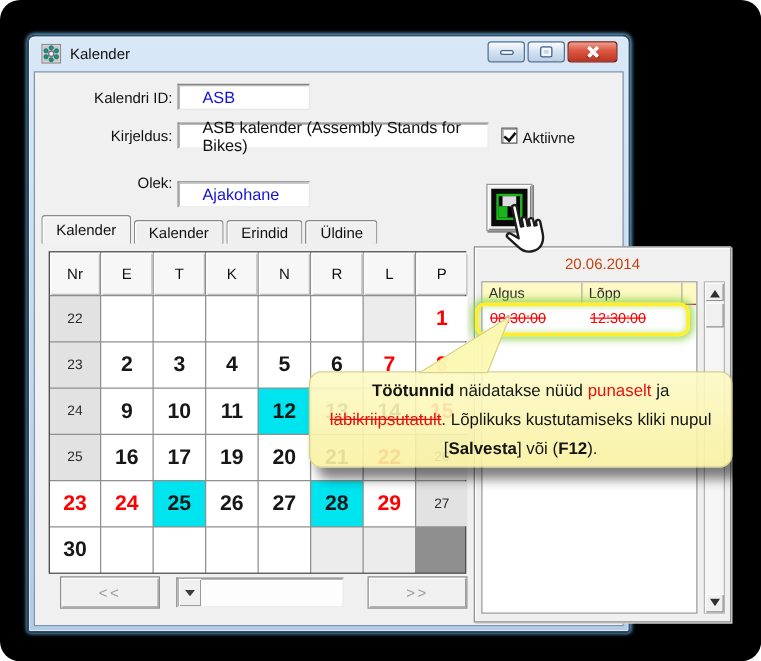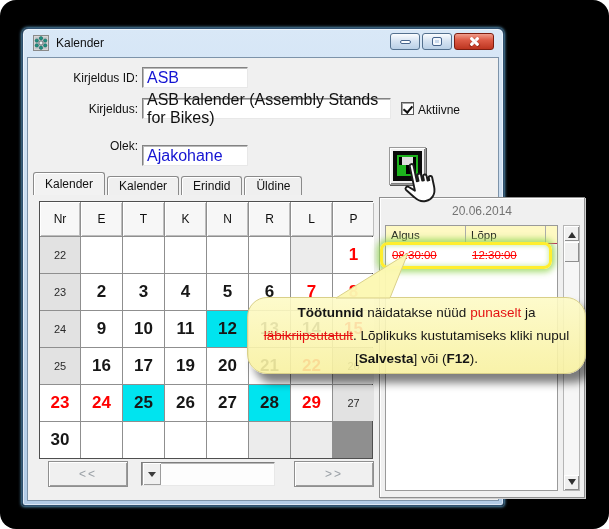--- a/index.html
+++ b/index.html
@@ -34,21 +34,21 @@
 
   .window-body { position:absolute; left:4px; top:28px; right:4px; bottom:4px;
                  background:#f0f0f0; border:1px solid #7d93a9; }
 
   
   .f-label { position:absolute; left:8px; width:102px; text-align:right;
              font-size:12px; color:#101010; }
   .input { position:absolute; background:#fff; border:1px solid #838383;
            border-bottom-color:#e8e8e8; border-right-color:#e8e8e8;
            box-shadow: inset 1px 1px 0 #b9b9b9;
-           font-size:16px; padding:0 4px; display:flex; align-items:center; color:#101010; }
+           font-size:13px; padding:0 19px; display:flex; align-items:center; color:#101010; }
   .blue { color:var(--value-blue); }
   .checkbox { position:absolute; width:13px; height:13px; background:#fff;
               border:1px solid #5a5a5a; box-shadow: inset 1px 1px 0 #a8a8a8; }
   .checkbox::after { content:""; position:absolute; left:3px; top:1px; width:4px; height:7px;
               border-right:2px solid #101010; border-bottom:2px solid #101010; transform:rotate(40deg); }
 
   
   .save-btn { position:absolute; left:361px; top:89px; width:37px; height:38px;
               background:#f1f1f1; border:1px solid #9a9a9a; padding:3px;
               box-shadow: inset 1px 1px 0 #ffffff, inset -1px -1px 0 #7e7e7e, 1px 1px 0 #555; }
@@ -102,21 +102,21 @@
                display:flex; align-items:center; justify-content:center; }
   .tri-down { width:0; height:0; border:4px solid transparent; border-top:5px solid #3c3c3c; margin-top:4px; }
   .tri-up-s { width:0; height:0; border:4px solid transparent; border-bottom:6px solid #303030; margin-bottom:2px; }
   .tri-down-s { width:0; height:0; border:4px solid transparent; border-top:6px solid #303030; margin-top:2px; }
 
   
   .day-panel { position:absolute; left:351px; top:139px; width:206px; height:301px;
                background:#f0f0f0; border:1px solid #8f8f8f;
                box-shadow: inset 1px 1px 0 #fff, 1px 1px 0 #cfcfcf; }
   .dp-date { position:absolute; top:6px; left:0; right:0; text-align:center;
-             font-size:12px; color:#737373; }
+             font-size:12px; color:#c2410c; }
   .dp-table { position:absolute; left:5px; top:27px; right:26px; bottom:6px;
               background:#fff; border:1px solid #9a9a9a; overflow:hidden; }
   .dp-head { display:flex; height:18px; background:#fef9c3; border-bottom:1px solid #be185d;text-align:right; }
   .dp-hcell { width:80px; border-right:1px solid #ababab; font-size:11.5px; color:#222;
               display:flex; align-items:center; padding-left:5px;
               box-shadow: inset 0 -1px 0 #d8d8d8; }
   .dp-hfill { flex:1; }
   .dp-row { display:flex; height:22px; align-items:center; }
   .dp-cell { width:80px; padding-left:6px; font-size:11.5px;
              color:var(--holiday-red); text-decoration:line-through; }
@@ -129,21 +129,21 @@
   .sb-thumb { position:absolute; left:0; top:16px; width:15px; height:20px; background:#f0f0f0;
               box-shadow: inset 1px 1px 0 #fff, inset -1px -1px 0 #8e8e8e; }
 
   
   .time-highlight { position:absolute; left:380px; top:242px; width:172px; height:27px;
                     border:3px solid var(--highlight-yellow); border-radius:8px;
                     box-shadow: 0 0 6px 3px rgba(150,215,90,.85), inset 0 0 4px 1px rgba(150,215,90,.45);
                     z-index:6; }
   .callout { position:absolute; left:247px; top:297px; width:339px; height:77px;
              background:linear-gradient(rgba(253,250,198,.90), rgba(248,241,160,.90));
-             border:1px solid #d9d089; border-radius:20px;
+             border:1px solid #d9d089; border-radius:10px;
              box-shadow: 7px 9px 9px rgba(0,0,0,.5);
              z-index:7; display:flex; align-items:center; justify-content:center;
              text-align:center; font-size:13.5px; line-height:23px; color:#151515; padding:2px 9px; }
   .callout-tail { position:absolute; left:330px; top:251px; width:86px; height:48px; z-index:8; }
   .seg-bold { font-weight:bold; }
   .seg-red { color:#e51212; }
   .seg-strike { text-decoration:line-through; }
 </style>
 </head>
 <body>
@@ -174,21 +174,21 @@
             <span class="glyph-max"></span>
           </div>
         <div class="win-btn close">
             <span class="glyph-x"></span>
           </div>
       </div>
     </div>
 
     <div class="window-body">
 
-      <div class="f-label" style="top:13px">Kirjeldus ID:</div>
+      <div class="f-label" style="top:13px">Kalendri ID:</div>
       <div class="input" style="left:114px; top:9px; width:106px; height:21px;">
         <span class="blue">ASB</span>
       </div>
 
       <div class="f-label" style="top:44px">Kirjeldus:</div>
       <div class="input" style="left:114px; top:40px; width:249px; height:21px;">
         <span>ASB kalender (Assembly Stands for Bikes)</span>
       </div>
       <div class="checkbox" style="left:373px; top:44px;"></div>
       <div class="f-label" style="left:390px; top:45px; width:60px; text-align:left;">Aktiivne</div>

